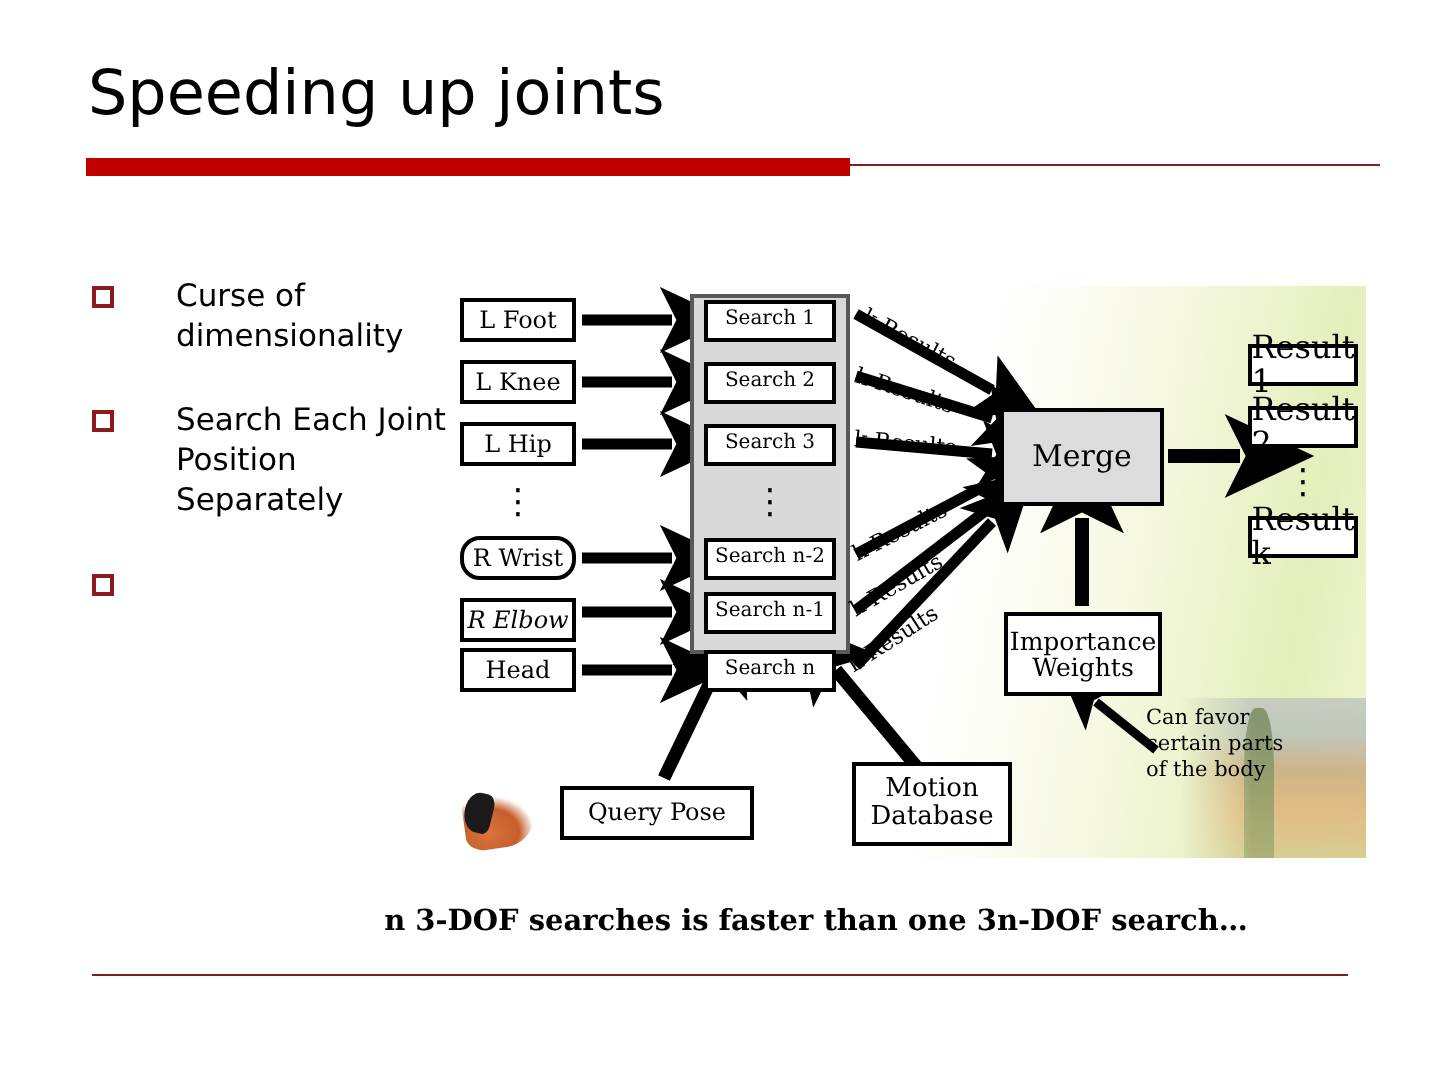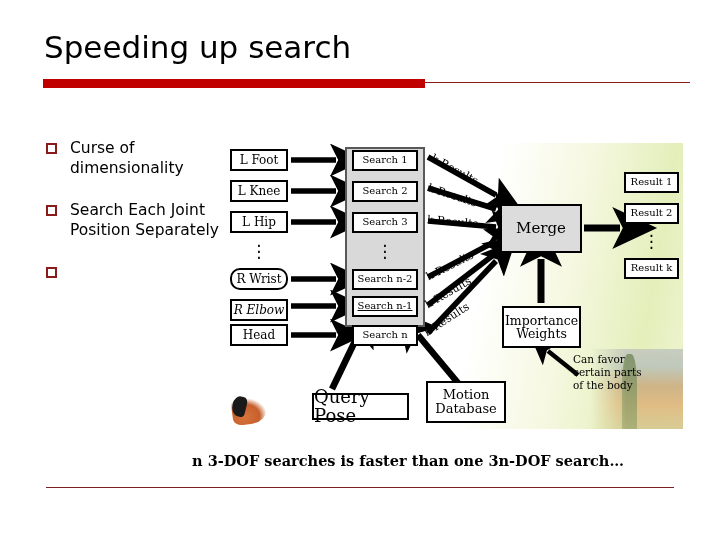--- a/index.html
+++ b/index.html
@@ -57,20 +57,21 @@
     position: absolute;
     left: 46px;
     top: 138px;
     width: 190px;
   }
   .bullet {
     position: relative;
     display: flex;
     align-items: flex-start;
     margin-bottom: 22px;
+    gap: 18px;
   }
   .bullet-marker {
     flex: 0 0 auto;
     width: 11px;
     height: 11px;
     border: 2px solid #8b1a1a;
     box-sizing: border-box;
     margin-top: 5px;
     margin-right: 13px;
   }
@@ -195,36 +196,35 @@
     width: 79px;
     height: 42px;
     font-size: 12.5px;
     flex-direction: column;
   }
   .qp-box {
     left: 52px;
     top: 250px;
     width: 97px;
     height: 27px;
-    font-size: 18px;
-    margin-left: 32px;
+    font-size: 12px;
   }
   .md-box {
     left: 198px;
     top: 238px;
     width: 80px;
     height: 42px;
     font-size: 13px;
     flex-direction: column;
   }
   .result-box {
     left: 396px;
     width: 55px;
     height: 21px;
-    font-size: 10px;
+    font-size: 16px;
   }
 
   .vdots {
     position: absolute;
     color: #000000;
     font-size: 17px;
     line-height: 6px;
     letter-spacing: 0;
     text-align: center;
     font-family: "DejaVu Sans", sans-serif;
@@ -278,21 +278,21 @@
     width: 628px;
     height: 1px;
     background: #7d1f1f;
   }
 </style>
 </head>
 <body>
 
 <div class="slide">
 
-  <div class="slide-title">Speeding up search</div>
+  <div class="slide-title">Speeding up joints</div>
   <div class="title-rule-thick"></div>
   <div class="title-rule-thin"></div>
 
   <div class="bullets">
     <div class="bullet">
       <div class="bullet-marker"></div>
       <div class="bullet-text">Curse of dimensionality</div>
     </div>
     <div class="bullet">
       <div class="bullet-marker"></div>
@@ -361,21 +361,21 @@
     <div class="search-col"></div>
     <div class="box search-box" style="left:124px; top:7px;">Search 1</div>
     <div class="box search-box" style="left:124px; top:38px;">Search 2</div>
     <div class="box search-box" style="left:124px; top:69px;">Search 3</div>
     <div class="vdots" style="left:124px; top:100px; width:66px;">
       <span>·</span>
         <span>·</span>
         <span>·</span>
     </div>
     <div class="box search-box" style="left:124px; top:126px;">Search n-2</div>
-    <div class="box search-box" style="left:124px; top:153px;text-decoration:underline;">Search n-1</div>
+    <div class="box search-box" style="left:124px; top:153px;">Search n-1</div>
     <div class="box search-box" style="left:124px; top:182px;">Search n</div>
 
     <div class="kres" style="left:204px; top:8px;   transform: rotate(28deg);">k Results</div>
     <div class="kres" style="left:200px; top:38px;  transform: rotate(18deg);">k Results</div>
     <div class="kres" style="left:199px; top:70px;  transform: rotate(5deg);">k Results</div>
     <div class="kres" style="left:199px; top:128px; transform: rotate(-27deg);">k Results</div>
     <div class="kres" style="left:198px; top:156px; transform: rotate(-30deg);">k Results</div>
     <div class="kres" style="left:197px; top:184px; transform: rotate(-33deg);">k Results</div>
 
     <div class="box merge-box">Merge</div>

